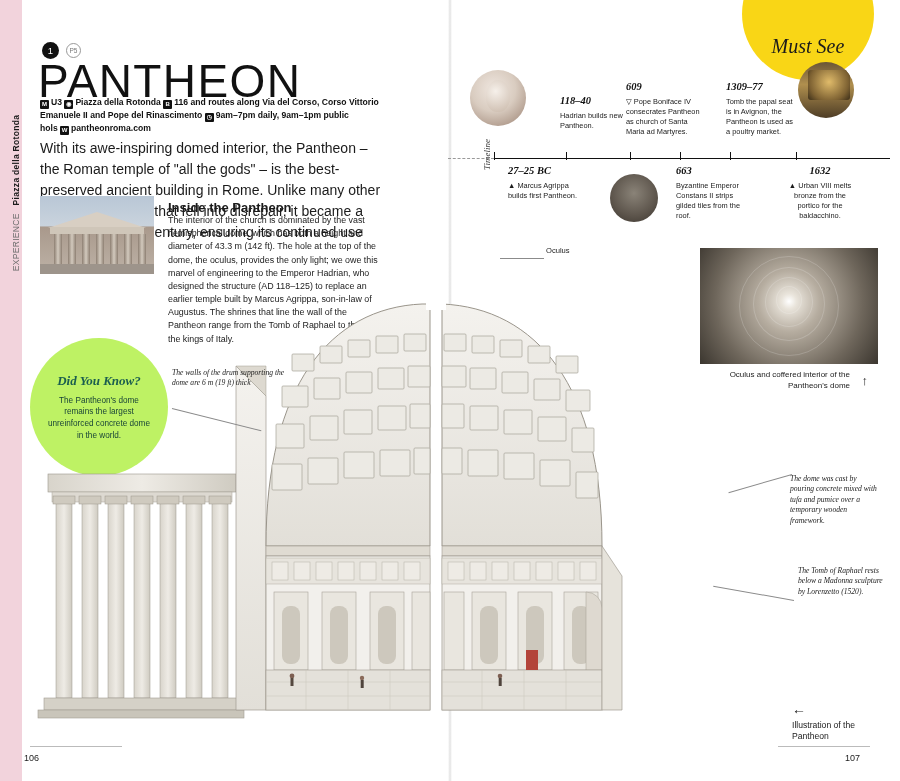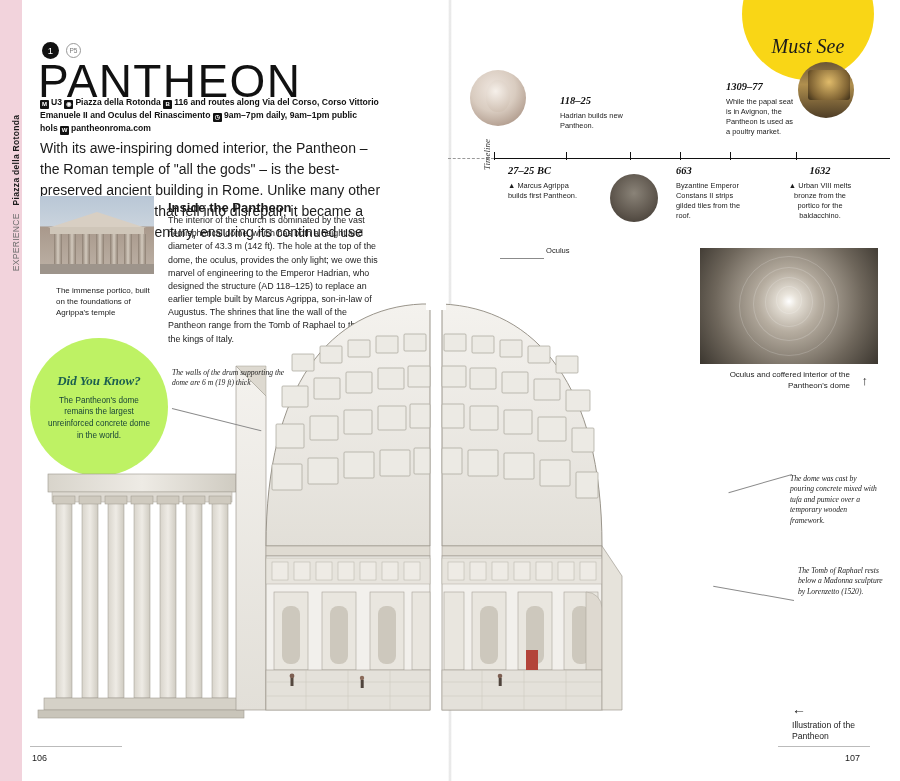--- a/index.html
+++ b/index.html
@@ -209,21 +209,21 @@
   .leader { position: absolute; background: #8b8b8b; height: 1px; }
 
   .illus-caption {
     position: absolute; left: 792px; top: 700px; width: 100px;
     font-size: 8.6px; line-height: 1.3;
   }
   .illus-caption .arr { display: block; font-size: 14px; margin-bottom: 2px; }
 
   
   .folio { position: absolute; bottom: 18px; font-size: 9px; color: #222; }
-  .folio.left { left: 32px; }
+  .folio.left { left: 24px; }
   .folio.right { right: 40px; }
   .folio-rule { position: absolute; bottom: 34px; height: 1px; background: #bbb; }
 </style>
 </head>
 <body>
 
 <div class="page">
 
   <div class="left-strip"></div>
   <div class="vertical-label">
@@ -240,21 +240,21 @@
     <div class="num-badge">1</div>
     <div class="map-badge">P5</div>
   </div>
   <h1 class="title">PANTHEON</h1>
 
   <div class="meta">
     <span class="ico">M</span><span>U3</span>
     <span class="ico">◉</span><span>Piazza della Rotonda</span>
     <span class="ico">B</span><span>116 and routes along Via del Corso, Corso Vittorio</span>
     <br>
-    <span>Emanuele II and Oculus del Rinascimento</span>
+    <span>Emanuele II and Pope del Rinascimento</span>
     <span class="ico">◷</span><span>9am–7pm daily, 9am–1pm public</span>
     <br>
     <span>hols</span>
     <span class="ico">W</span><span>pantheonroma.com</span>
   </div>
 
   <p class="intro">With its awe-inspiring domed interior, the Pantheon – the Roman temple of "all the gods" – is the best-preserved ancient building in Rome. Unlike many other Roman structures that fell into disrepair, it became a church in the 7th century, ensuring its continued use and conservation.</p>
 
   <div class="portico-photo">
     <div class="pediment"></div>
@@ -262,24 +262,20 @@
     <div class="col" style="left:14px"></div>
     <div class="col" style="left:28px"></div>
     <div class="col" style="left:42px"></div>
     <div class="col" style="left:56px"></div>
     <div class="col" style="left:70px"></div>
     <div class="col" style="left:84px"></div>
     <div class="col" style="left:98px"></div>
     <div class="base"></div>
   </div>
 
-  <div class="caption-left">
-    <span class="arrow-up">↑</span>
-    <span class="txt">The immense portico, built on the foundations of Agrippa's temple</span>
-  </div>
 
   <h2 class="inside-title">Inside the Pantheon</h2>
   <p class="inside-body">The interior of the church is dominated by the vast hemispherical dome, which has both a height and diameter of 43.3 m (142 ft). The hole at the top of the dome, the oculus, provides the only light; we owe this marvel of engineering to the Emperor Hadrian, who designed the structure (AD 118–125) to replace an earlier temple built by Marcus Agrippa, son-in-law of Augustus. The shrines that line the wall of the Pantheon range from the Tomb of Raphael to those of the kings of Italy.</p>
 
   <div class="dyk">
     <div class="hd">Did You Know?</div>
     <div class="bd">The Pantheon's dome remains the largest unreinforced concrete dome in the world.</div>
   </div>
 
   <div class="gutter"></div>
@@ -302,33 +298,38 @@
     <div class="tl-tick" style="left:282px; top:100px;"></div>
     <div class="tl-tick" style="left:348px; top:100px;"></div>
 
     <div class="tl-item" style="left:60px; top:112px; width:72px;">
       <span class="date">27–25 BC</span>
       <span>▲</span>
       <span>Marcus Agrippa builds first Pantheon.</span>
     </div>
 
     <div class="tl-item" style="left:112px; top:42px; width:68px;">
-      <span class="date">118–25</span>
+      <span class="date">118–40</span>
       <span>Hadrian builds new Pantheon.</span>
     </div>
 
+    <div class="tl-item" style="left:178px; top:28px; width:76px;">
+      <span class="date">609</span>
+      <span>▽</span>
+      <span>Pope Boniface IV consecrates Pantheon as church of Santa Maria ad Martyres.</span>
+    </div>
 
     <div class="tl-item" style="left:228px; top:112px; width:68px;">
       <span class="date">663</span>
       <span>Byzantine Emperor Constans II strips gilded tiles from the roof.</span>
     </div>
 
     <div class="tl-item" style="left:278px; top:28px; width:72px;">
       <span class="date">1309–77</span>
-      <span>While the papal seat is in Avignon, the Pantheon is used as a poultry market.</span>
+      <span>Tomb the papal seat is in Avignon, the Pantheon is used as a poultry market.</span>
     </div>
 
     <div class="tl-item" style="left:336px; top:112px; width:72px;text-align:center;">
       <span class="date">1632</span>
       <span>▲</span>
       <span>Urban VIII melts bronze from the portico for the baldacchino.</span>
     </div>
   </div>
 
   <div class="oculus-photo">

